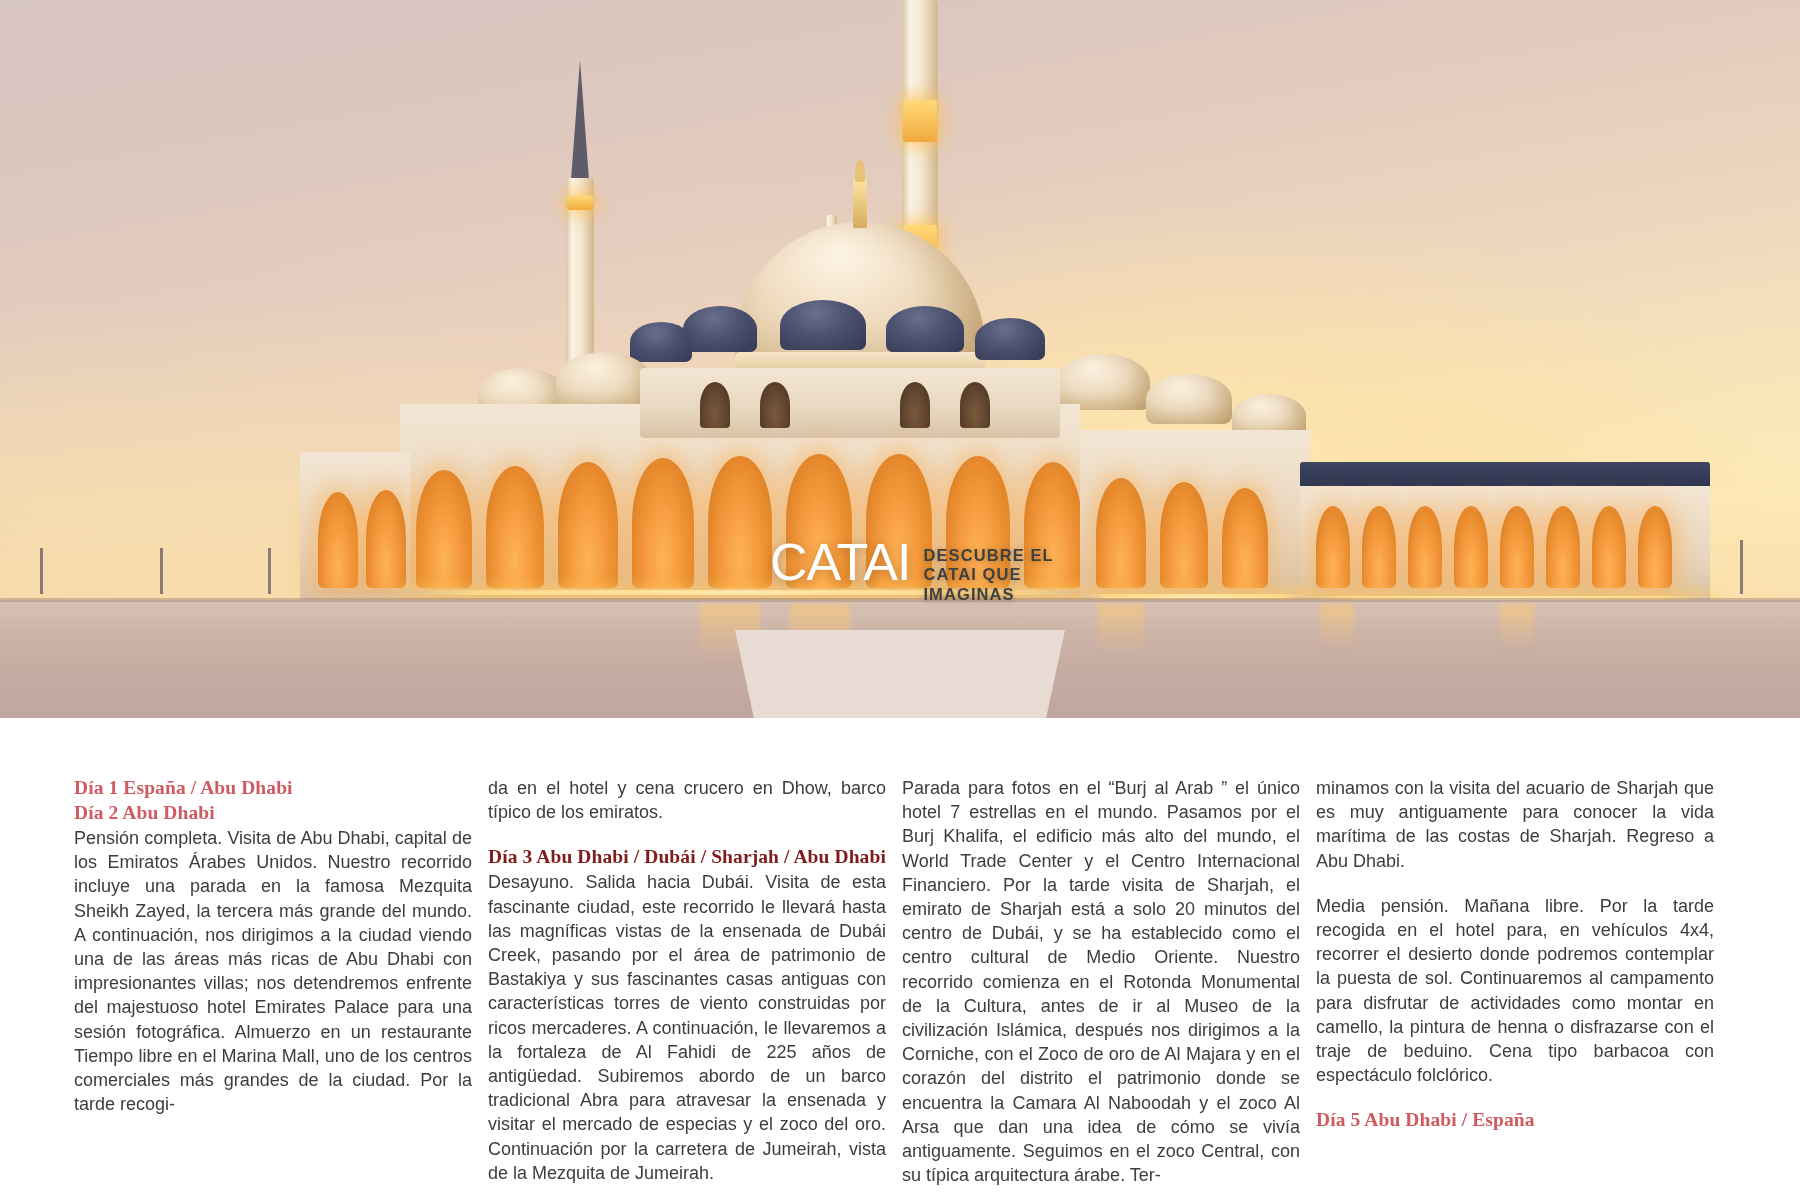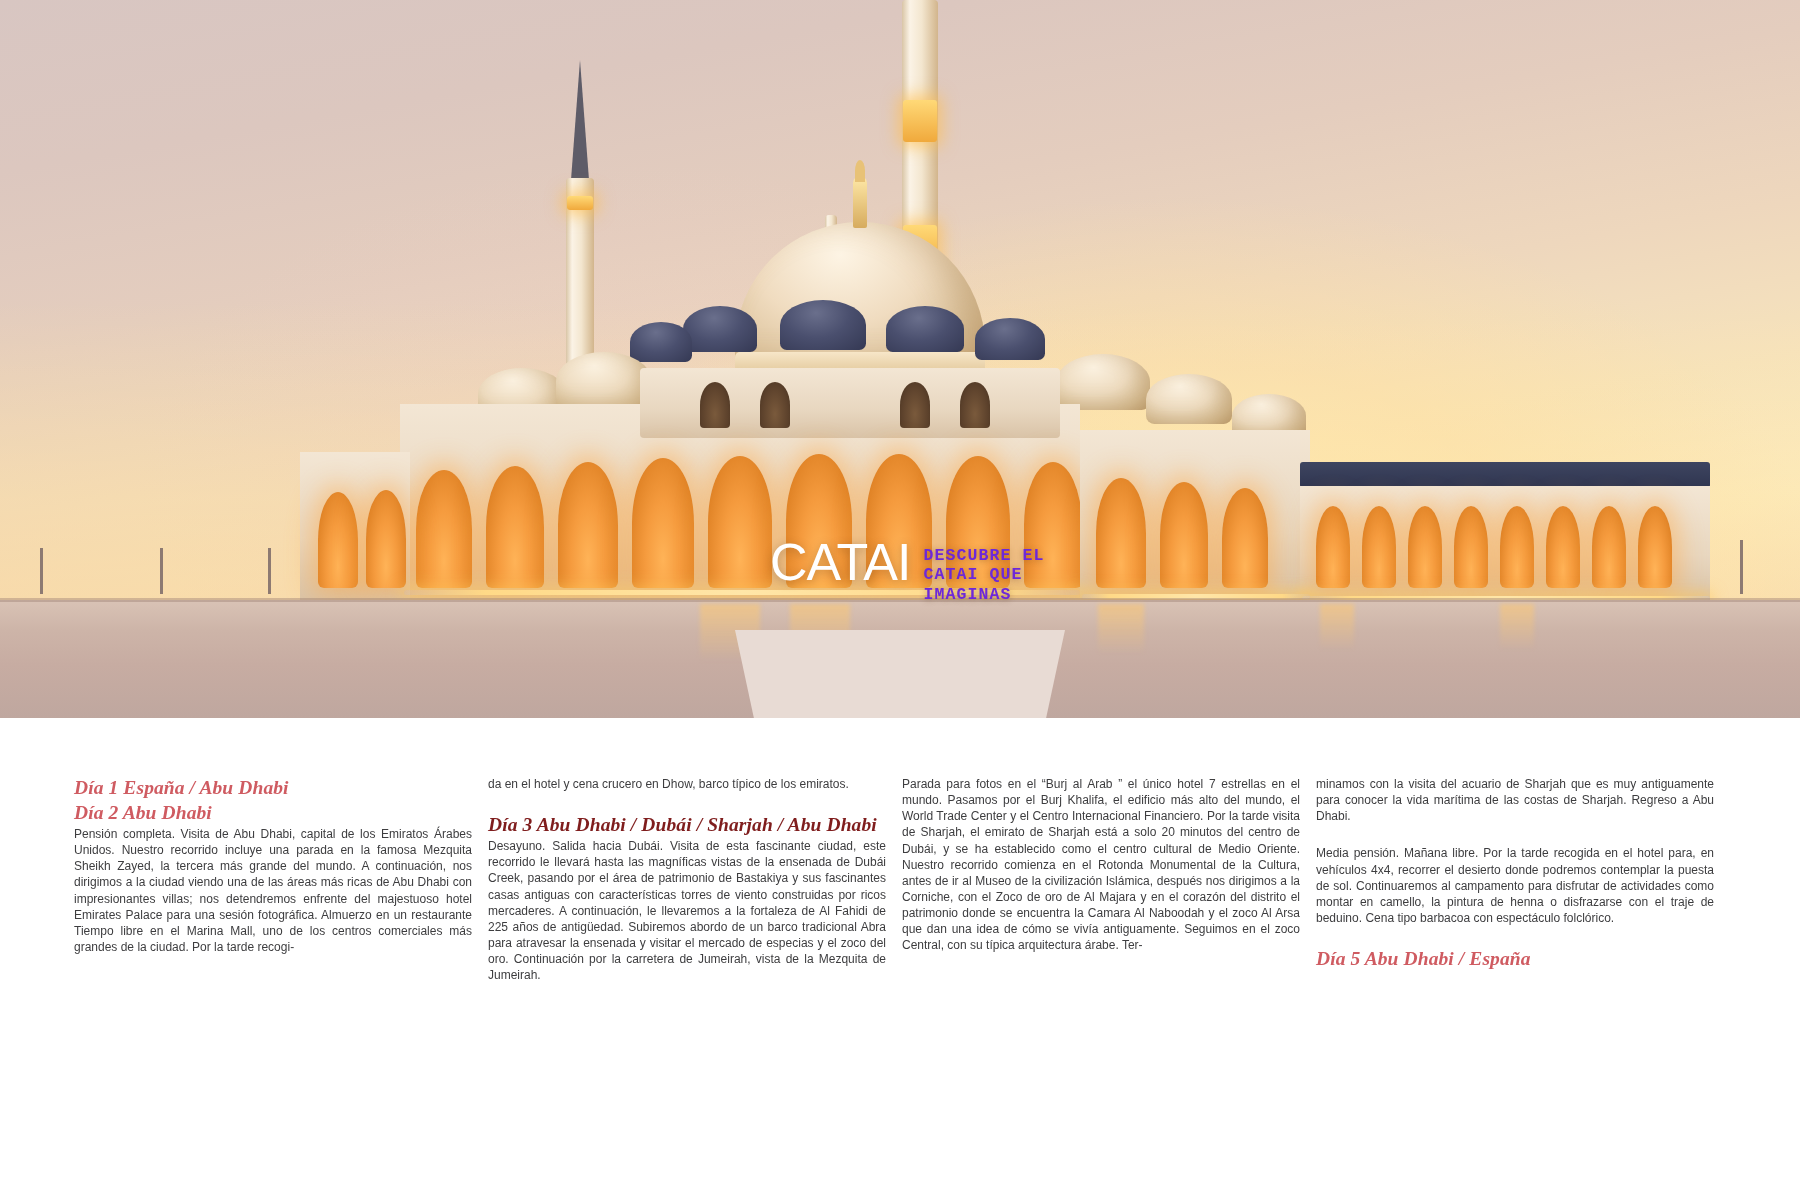--- a/index.html
+++ b/index.html
@@ -171,26 +171,25 @@
   .col:last-child{margin-right:0;}
 
   .day-head{
     color:#cf5b61;
     font-family:"Liberation Serif", serif;
     font-weight:bold;
     font-size:19.5px;
     line-height:1.18;
     margin:0 0 2px 0;
     letter-spacing:.1px;
-    font-style:italic;
   }
   .day-body{
     color:#3d3d3f;
     font-family:"Liberation Sans", sans-serif;
-    font-size:12px;
+    font-size:18px;
     line-height:1.345;
     text-align:justify;
     margin:0 0 21px 0;
     hyphens:none;
   }
   .day-body.last{margin-bottom:0;}
 </style>
 </head>
 <body>
 
@@ -283,21 +282,21 @@
     <div class="reflect" style="left:1500px;top:604px;width:34px;height:46px;"></div>
 
     <div class="m" style="left:40px;top:548px;width:3px;height:46px;background:#8d7a72;"></div>
     <div class="m" style="left:160px;top:548px;width:3px;height:46px;background:#8d7a72;"></div>
     <div class="m" style="left:268px;top:548px;width:3px;height:46px;background:#8d7a72;"></div>
     <div class="m" style="left:1740px;top:540px;width:3px;height:54px;background:#8d7a72;"></div>
   </div>
 
   <div id="logo-block">
     <div id="logo-word" style="color: rgb(255, 255, 255);">CATAI</div>
-    <div id="logo-tagline" style="color: #6d28d9; font-family: Liberation Mono, monospace;">
+    <div id="logo-tagline" style="color: #404040;">
       <div>DESCUBRE EL</div>
       <div>CATAI QUE</div>
       <div>IMAGINAS</div>
     </div>
   </div>
 
   <div id="plinth" style="background: rgb(232, 219, 212);"></div>
 </div>
 
 <div id="article">

